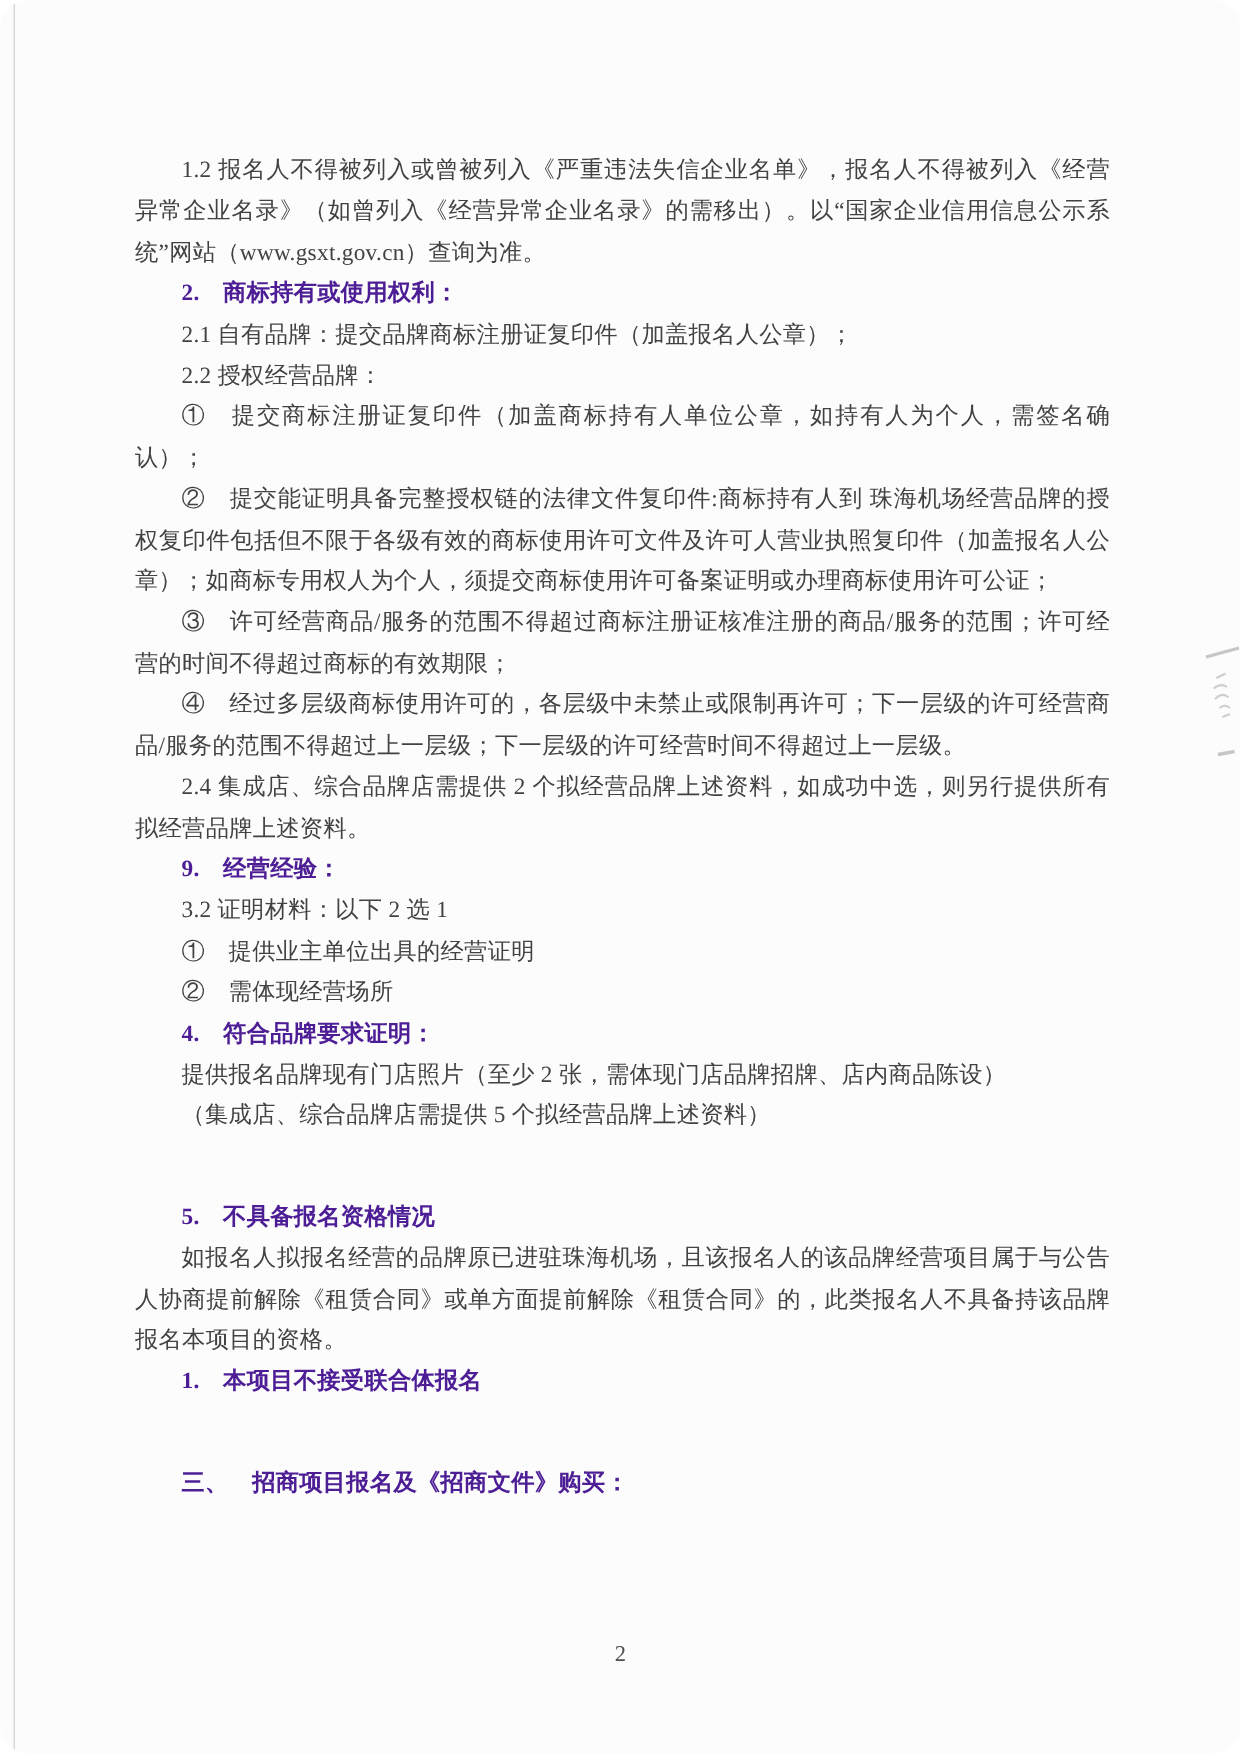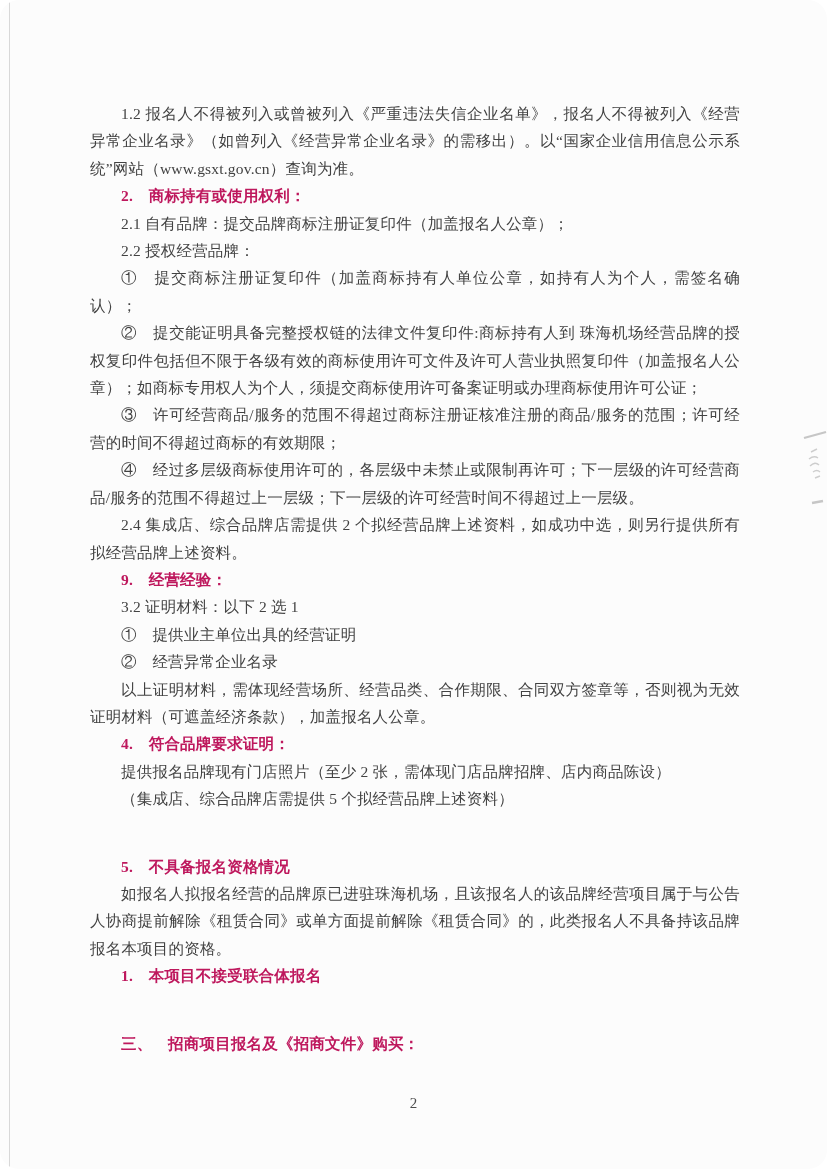--- a/index.html
+++ b/index.html
@@ -34,21 +34,21 @@
     color: #424242;
     text-align: justify;
     letter-spacing: 0.2px;
   }
   .para {
     margin: 0;
     text-indent: 2em;
   }
   .heading {
     font-weight: bold;
-    color: #be185d;
+    color: #4c1d95;
   }
   .gap-before {
     margin-top: 40px;
   }
   .footer {
     position: absolute;
     left: 0;
     top: 1095px;
     width: 827px;
     text-align: center;
@@ -77,22 +77,21 @@
     <p class="para">2.1 自有品牌：提交品牌商标注册证复印件（加盖报名人公章）；</p>
     <p class="para">2.2 授权经营品牌：</p>
     <p class="para">①　提交商标注册证复印件（加盖商标持有人单位公章，如持有人为个人，需签名确认）；</p>
     <p class="para">②　提交能证明具备完整授权链的法律文件复印件:商标持有人到 珠海机场经营品牌的授权复印件包括但不限于各级有效的商标使用许可文件及许可人营业执照复印件（加盖报名人公章）；如商标专用权人为个人，须提交商标使用许可备案证明或办理商标使用许可公证；</p>
     <p class="para">③　许可经营商品/服务的范围不得超过商标注册证核准注册的商品/服务的范围；许可经营的时间不得超过商标的有效期限；</p>
     <p class="para">④　经过多层级商标使用许可的，各层级中未禁止或限制再许可；下一层级的许可经营商品/服务的范围不得超过上一层级；下一层级的许可经营时间不得超过上一层级。</p>
     <p class="para">2.4 集成店、综合品牌店需提供 2 个拟经营品牌上述资料，如成功中选，则另行提供所有拟经营品牌上述资料。</p>
     <p class="para heading">9.　经营经验：</p>
     <p class="para">3.2 证明材料：以下 2 选 1</p>
     <p class="para">①　提供业主单位出具的经营证明</p>
-    <p class="para">②　经营异常企业名录</p>
-    <p class="para">以上证明材料，需体现经营场所、经营品类、合作期限、合同双方签章等，否则视为无效证明材料（可遮盖经济条款），加盖报名人公章。</p>
+    <p class="para">②　需体现经营场所</p>
     <p class="para heading">4.　符合品牌要求证明：</p>
     <p class="para">提供报名品牌现有门店照片（至少 2 张，需体现门店品牌招牌、店内商品陈设）</p>
     <p class="para">（集成店、综合品牌店需提供 5 个拟经营品牌上述资料）</p>
     <p class="para heading gap-before">5.　不具备报名资格情况</p>
     <p class="para">如报名人拟报名经营的品牌原已进驻珠海机场，且该报名人的该品牌经营项目属于与公告人协商提前解除《租赁合同》或单方面提前解除《租赁合同》的，此类报名人不具备持该品牌报名本项目的资格。</p>
     <p class="para heading">1.　本项目不接受联合体报名</p>
     <p class="para heading gap-before">三、　招商项目报名及《招商文件》购买：</p>
   </div>
 
   <div class="footer">2</div>

